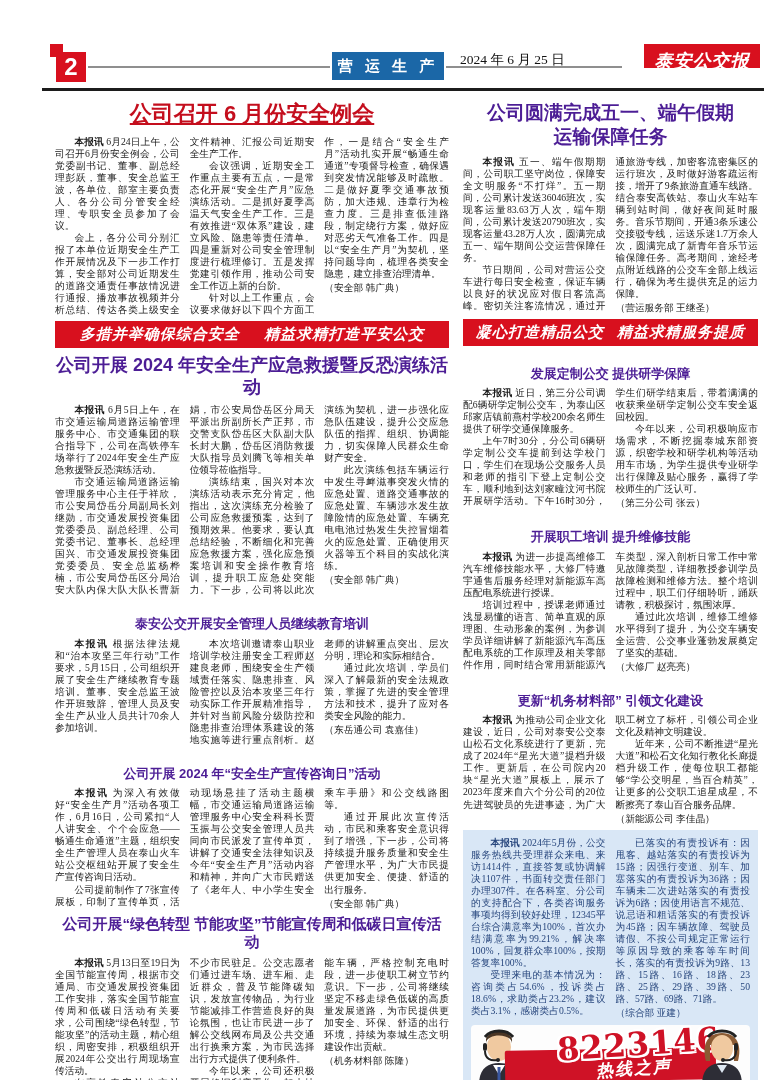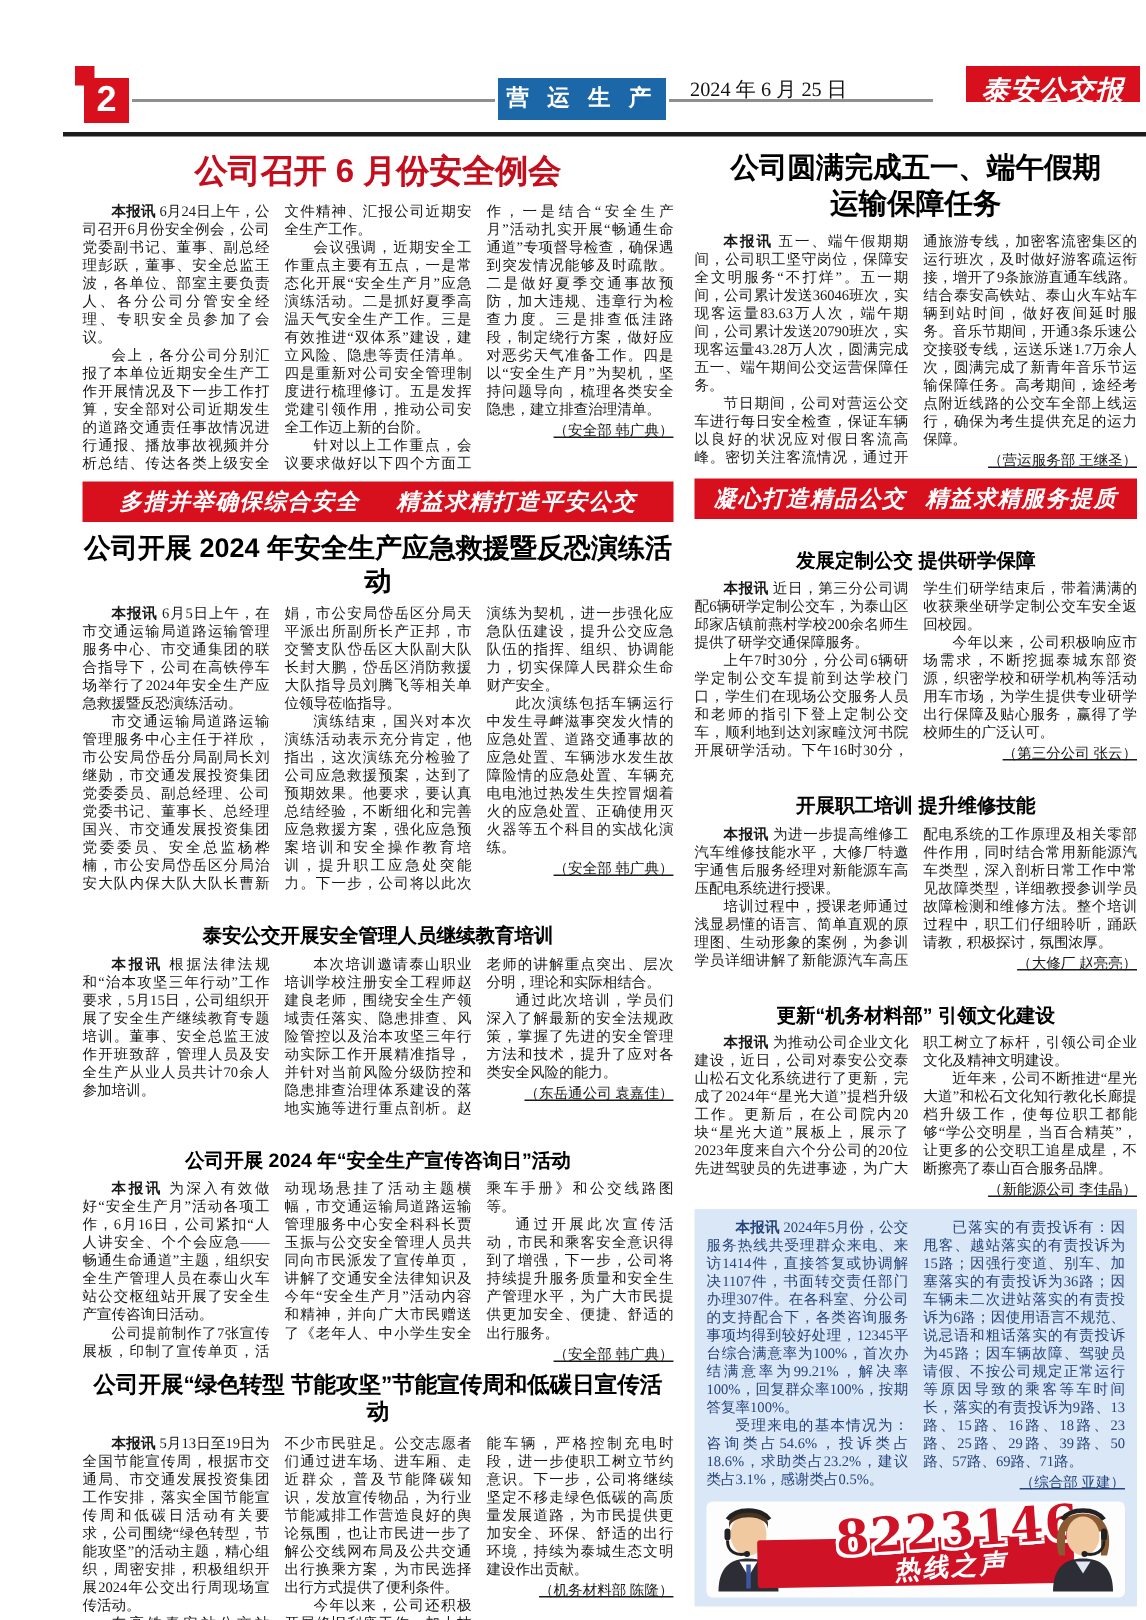--- a/index.html
+++ b/index.html
@@ -19,33 +19,33 @@
   .masthead{position:absolute;right:4px;top:44px;width:116px;height:24px;background:#d8101e;color:#fff;
     font-family:"DejaVu Serif",serif;font-style:italic;font-weight:bold;font-size:18px;line-height:34px;text-align:center;letter-spacing:1px;}
   .header-rule{position:absolute;left:42px;right:0;top:88px;height:3px;background:#1c1c1c;}
 
   
   .main{display:flex;padding:4px 6px 0 55px;gap:14px;}
   .col-left{width:394px;flex:none;}
   .col-right{width:295px;flex:none;}
 
   .article{margin-bottom:5px;}
-  .title{font-family:"Liberation Sans",sans-serif;font-weight:bold;text-align:center;color:#000000;margin:2px 0 5px 0;line-height:1.25;}
-  .t-xl{font-size:22px;color:#c40e1d;margin:3px 0 8px 0;}
+  .title{font-family:"Liberation Sans",sans-serif;font-weight:bold;text-align:center;color:#4c1d95;margin:2px 0 5px 0;line-height:1.25;}
+  .t-xl{font-size:22px;color:#c40e1d;margin:3px 0 8px 0;text-decoration:underline;}
   .t-lg{font-size:18px;}
   .t-md{font-size:13px;margin-top:20px;}
   .t-sm{font-size:15px;}
   .t-two{font-size:19px;padding:0 20px;margin:4px 0 7px 0;}
 
   .body{font-size:9.7px;line-height:1.24;text-align:justify;}
   .cols3{column-count:3;column-gap:10px;}
   .cols2{column-count:2;column-gap:10px;}
   .body p{margin:0;text-indent:2em;}
   .body p b{font-weight:bold;}
-  .byline{text-align:right;text-indent:0 !important;margin-top:2px !important;text-decoration:underline;}
+  .byline{text-indent:0 !important;margin-top:2px !important;}
 
   .slogan{display:flex;justify-content:space-evenly;align-items:center;background:#d8101e;color:#fff;
     font-family:"Liberation Sans",sans-serif;font-weight:bold;height:27px;margin:4px 0 6px 0;}
   .slogan span{font-size:15px;letter-spacing:1px;font-style:italic;}
 
   
   .hotline-panel{background:#d9e7f6;padding:7px 8px 6px 8px;color:#26457c;margin-top:3px;}
   .hotline-panel .body{color:#26457c;}
   .hotline-box{position:relative;background:#fdfdfd;margin-top:6px;height:64px;border-radius:4px;overflow:hidden;}
   .ribbon-band{position:absolute;left:34px;right:34px;top:24px;height:32px;background:#cf1226;border-radius:2px;transform:rotate(-1deg);}
@@ -176,20 +176,21 @@
           <p class="byline">（第三分公司 张云）</p>
         </div>
       </section>
 
       <section class="article">
         <h2 class="title t-md">开展职工培训 提升维修技能</h2>
         <div class="body cols2">
           <div>
               <p><b>本报讯</b> 为进一步提高维修工汽车维修技能水平，大修厂特邀宇通售后服务经理对新能源车高压配电系统进行授课。</p>
               <p>培训过程中，授课老师通过浅显易懂的语言、简单直观的原理图、生动形象的案例，为参训学员详细讲解了新能源汽车高压配电系统的工作原理及相关零部件作用，同时结合常用新能源汽车类型，深入剖析日常工作中常见故障类型，详细教授参训学员故障检测和维修方法。整个培训过程中，职工们仔细聆听，踊跃请教，积极探讨，氛围浓厚。</p>
+              <p>通过此次培训，维修工维修水平得到了提升，为公交车辆安全运营、公交事业蓬勃发展奠定了坚实的基础。</p>
             </div>
           <p class="byline">（大修厂 赵亮亮）</p>
         </div>
       </section>
 
       <section class="article">
         <h2 class="title t-md">更新“机务材料部” 引领文化建设</h2>
         <div class="body cols2">
           <div>
               <p><b>本报讯</b> 为推动公司企业文化建设，近日，公司对泰安公交泰山松石文化系统进行了更新，完成了2024年“星光大道”提档升级工作。更新后，在公司院内20块“星光大道”展板上，展示了2023年度来自六个分公司的20位先进驾驶员的先进事迹，为广大职工树立了标杆，引领公司企业文化及精神文明建设。</p>

